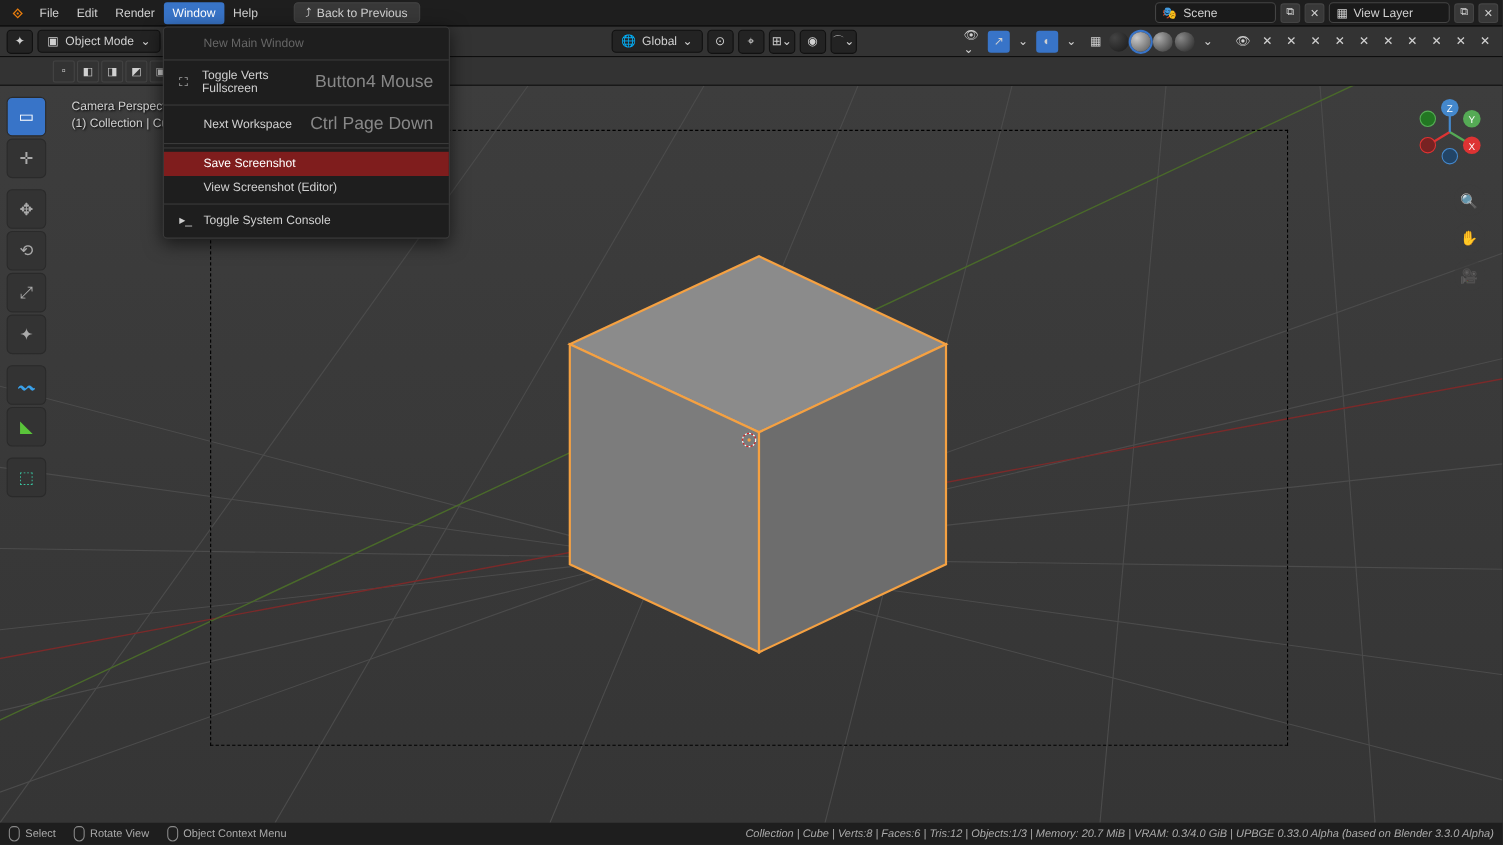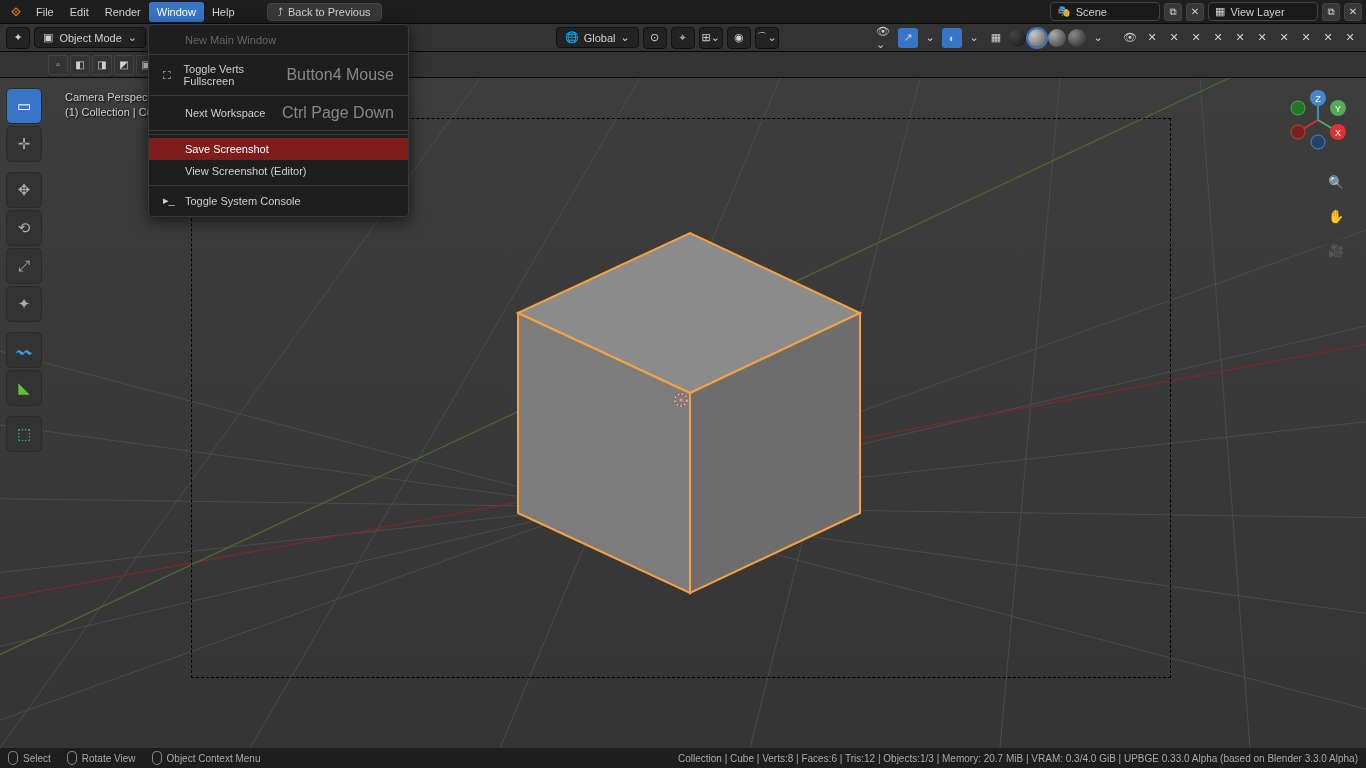--- a/index.html
+++ b/index.html
@@ -59,21 +59,21 @@
 
 .right-gizmo { position: absolute; top: 88px; right: 16px; width: 64px; height: 64px; z-index: 50; }
 .right-nav { position: absolute; top: 168px; right: 16px; display: flex; flex-direction: column; gap: 6px; z-index: 50; }
 .right-nav .nav-btn { width: 28px; height: 28px; background: rgba(60,60,60,0.6); border-radius: 14px; display: flex; align-items: center; justify-content: center; cursor: pointer; font-size: 13px; }
 
 
 .status-bar { position: absolute; bottom: 0; left: 0; right: 0; height: 20px; background: #1e1e1e; display: flex; align-items: center; padding: 0 8px; font-size: 10px; color: #aaa; }
 .status-bar .status-left { display: flex; align-items: center; gap: 16px; }
 .status-bar .status-item { display: flex; align-items: center; gap: 5px; }
 .status-bar .mouse-ico { width: 10px; height: 14px; border: 1px solid #888; border-radius: 5px 5px 6px 6px; position: relative; }
-.status-bar .status-right { margin-left: auto; white-space: nowrap; }
+.status-bar .status-right { margin-left: auto; white-space: nowrap; font-style: italic; }
 
 
 .cursor3d { position: absolute; left: 672px; top: 313px; width: 18px; height: 18px; }
 </style>
 </head>
 <body>
 
 <div class="menubar">
   <div class="logo">⟐</div>
   <div class="menu-item">File</div>

